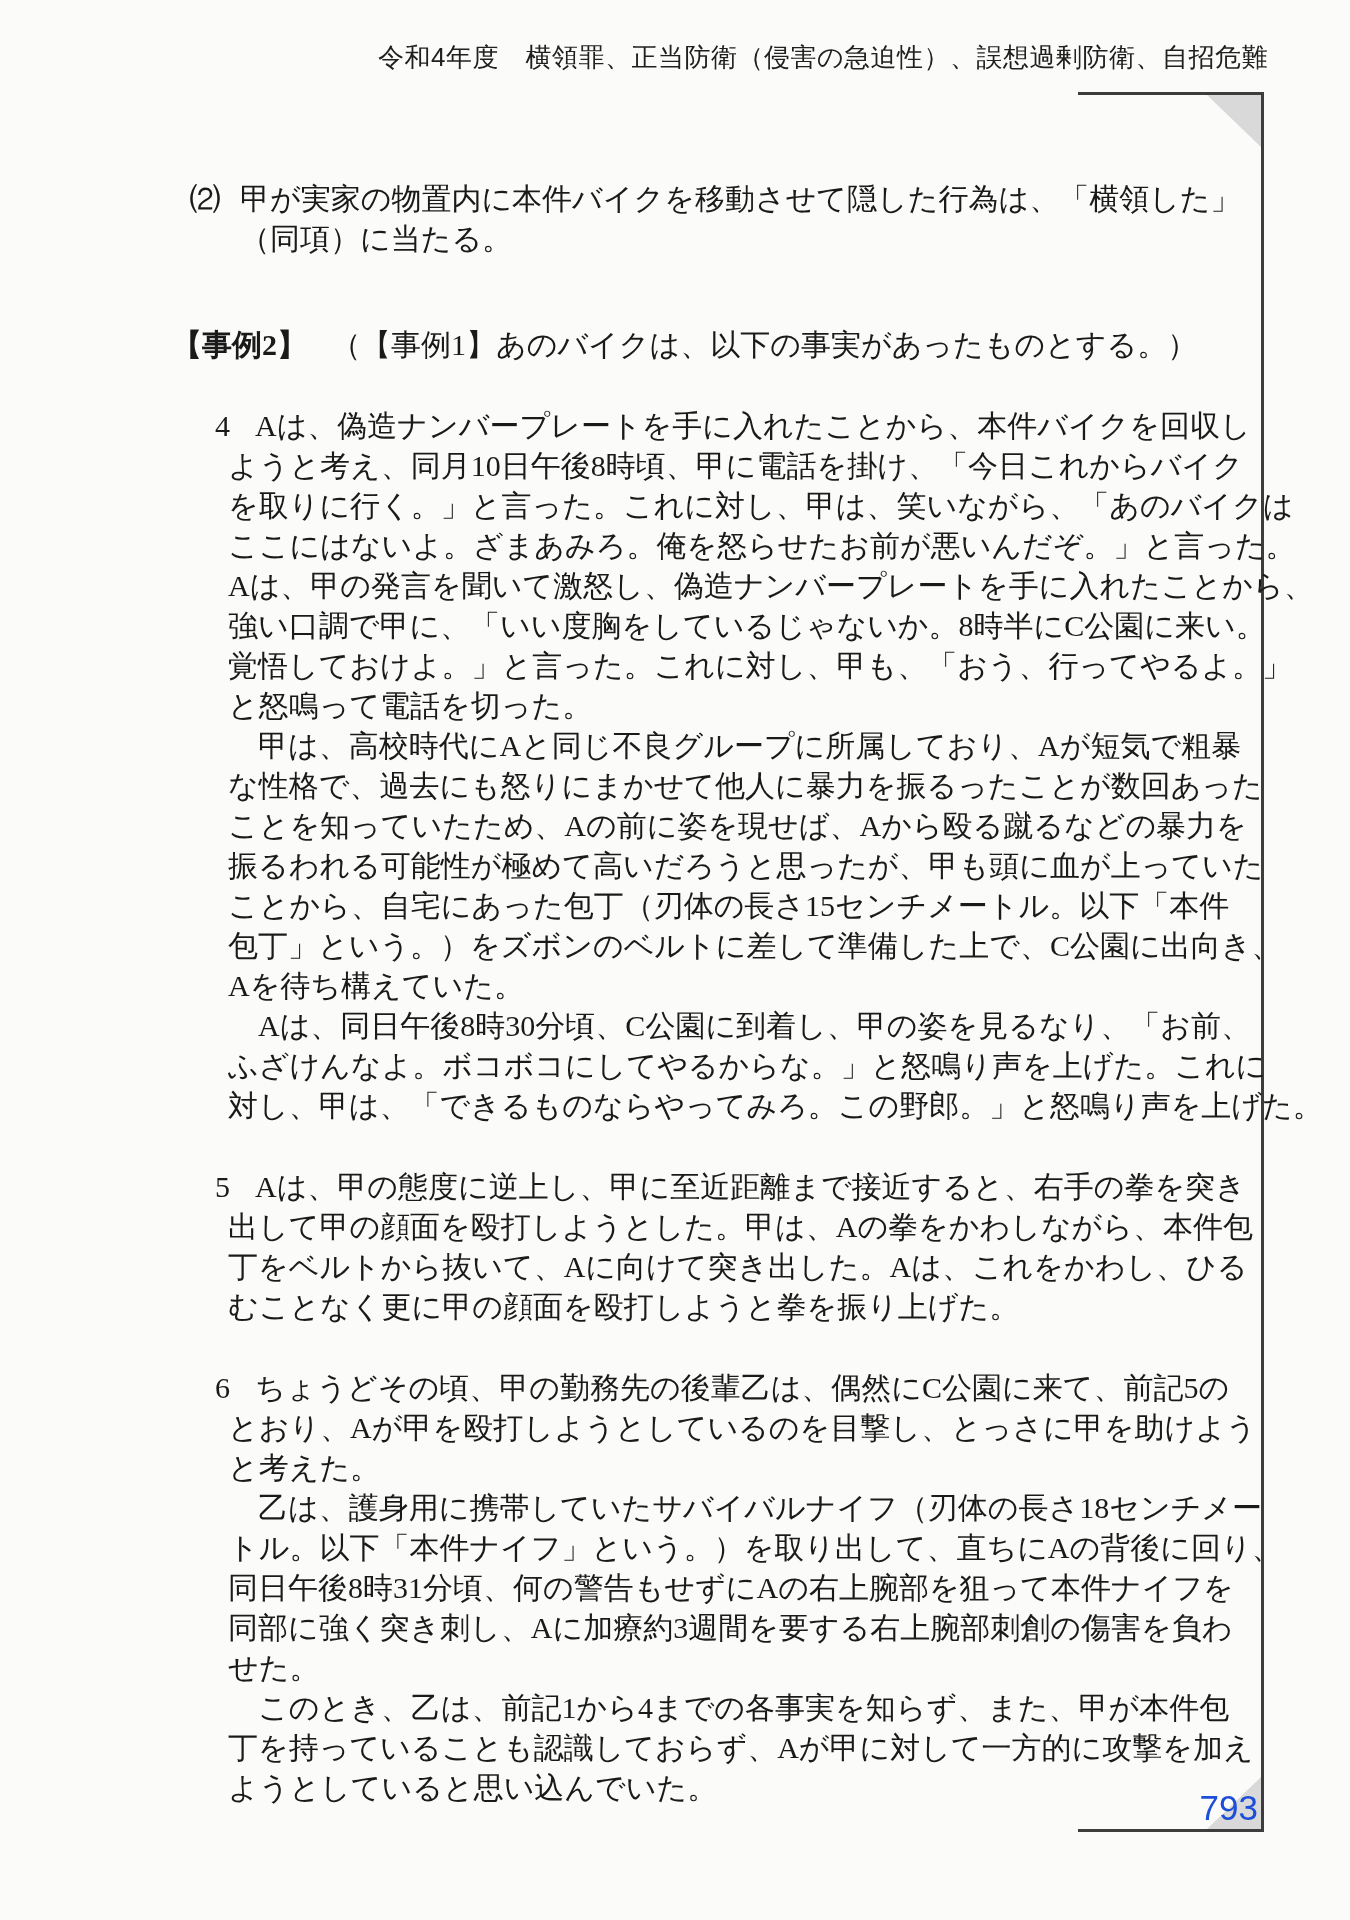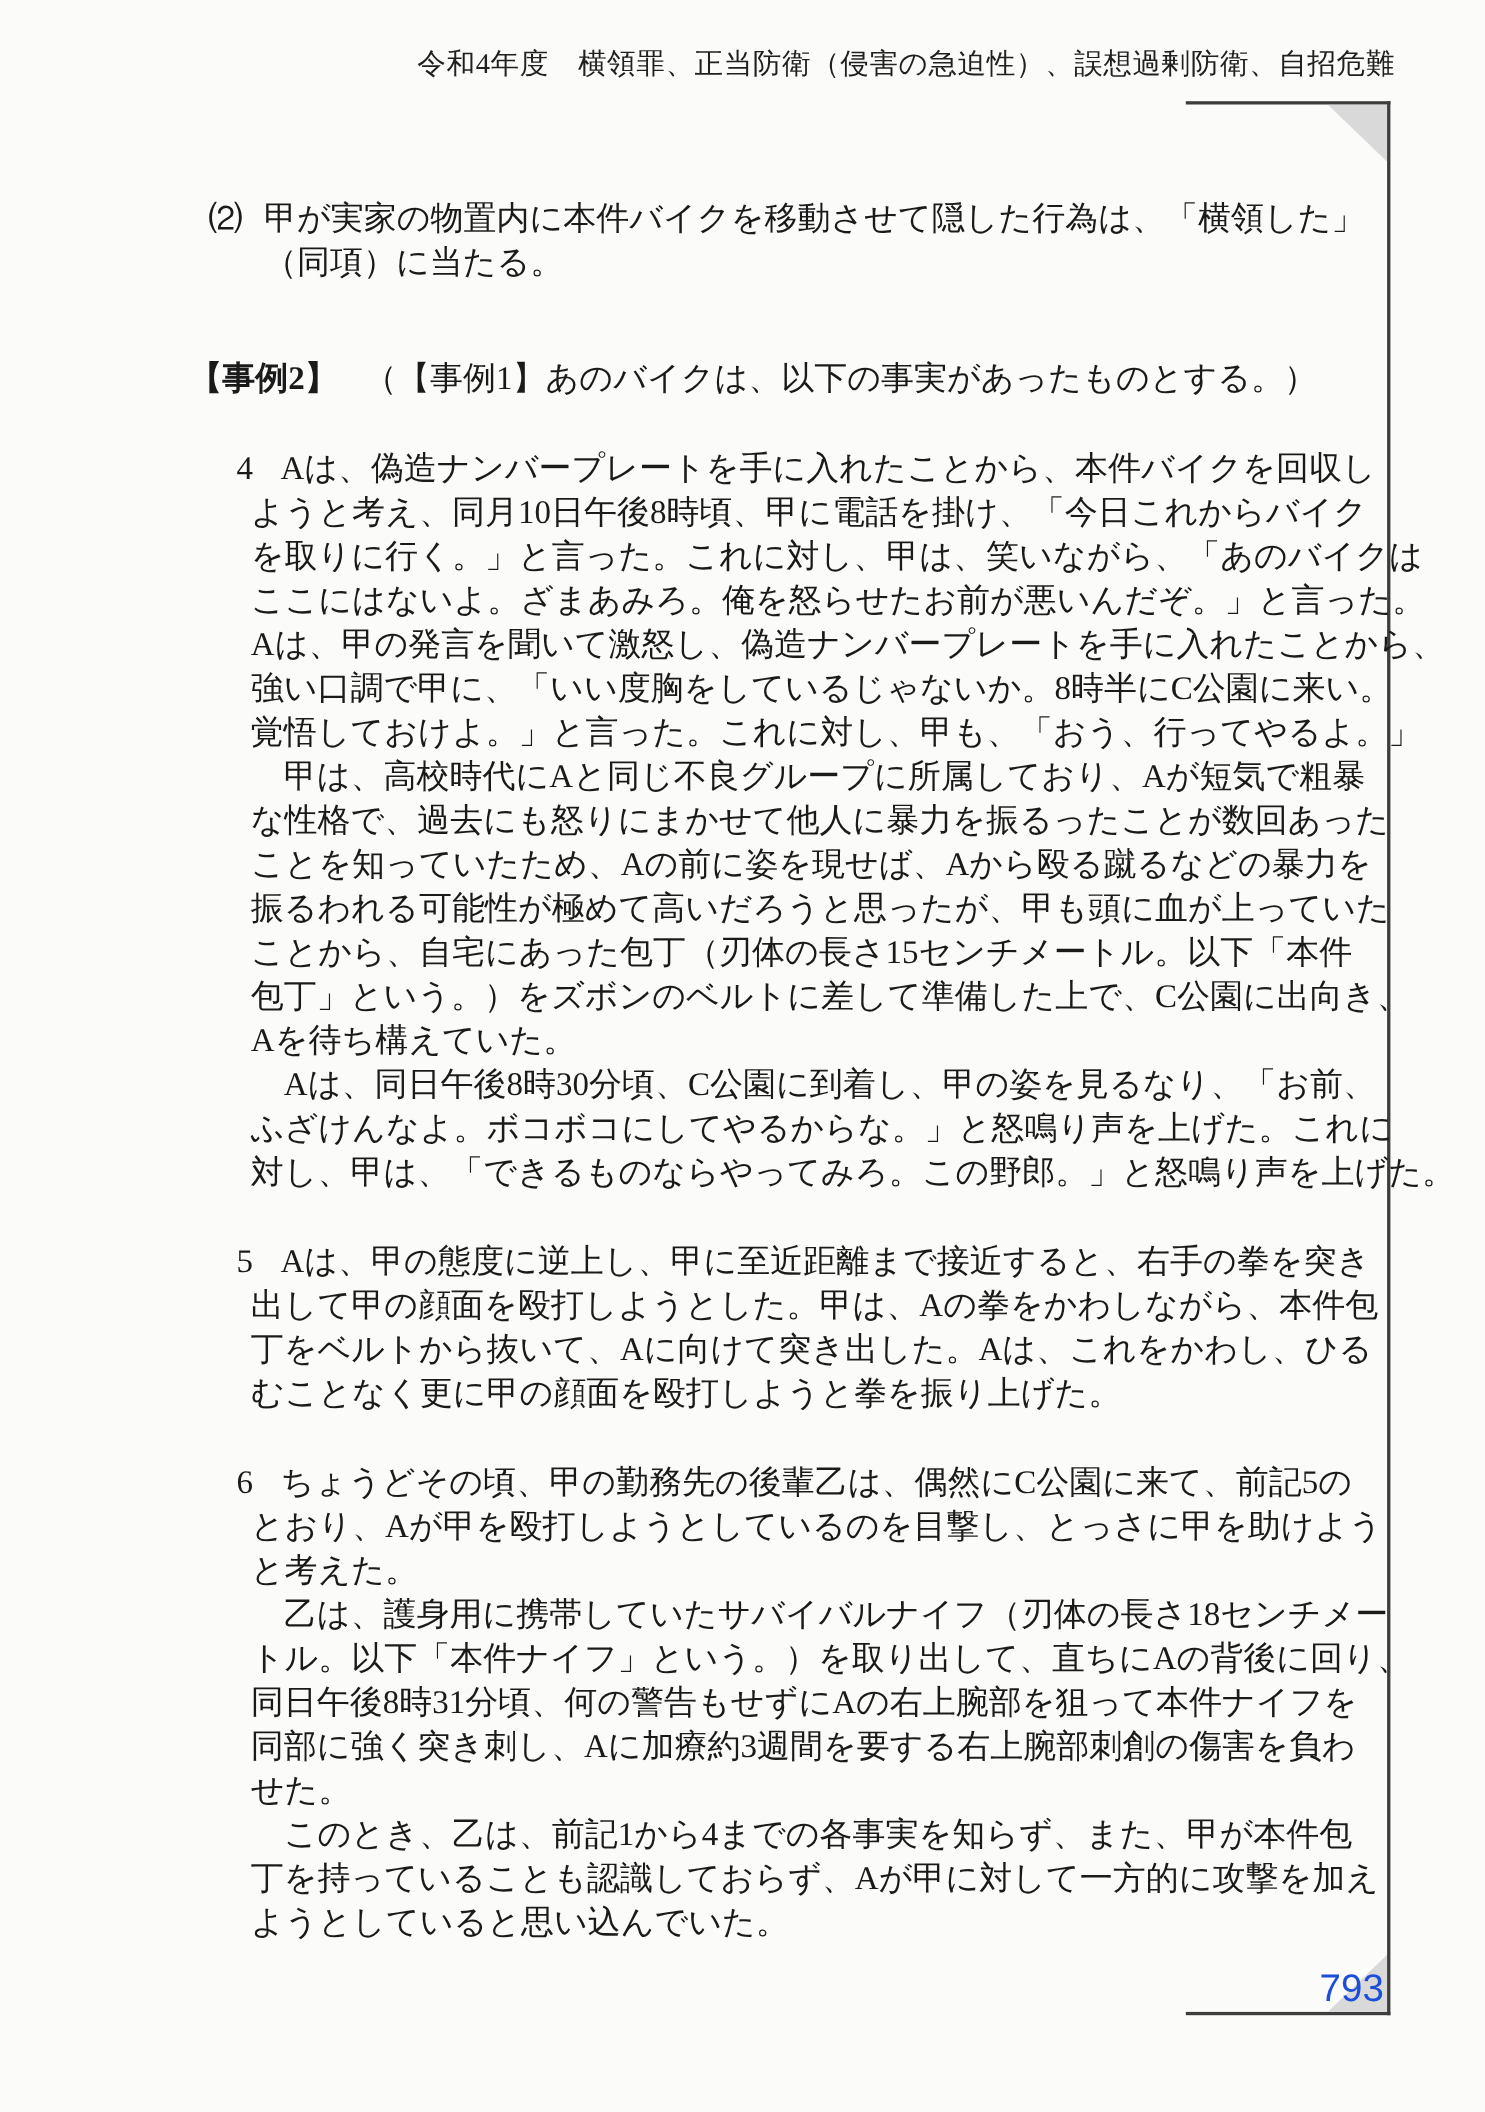--- a/index.html
+++ b/index.html
@@ -17,21 +17,21 @@
     background:var(--paper);
     color:var(--ink);
     overflow:hidden;
     font-family:"Liberation Serif","DejaVu Serif",serif;
   }
   
   .page-header{
     position:absolute;
     top:40px;left:0;width:1268px;
     text-align:right;
-    font-family:Liberation Serif, serif;
+    font-family:Liberation Sans, sans-serif;
     font-size:26px;
     letter-spacing:0.5px;
     color:#202020;
     white-space:nowrap;
   }
   
   .rule{position:absolute;background:var(--rule);}
   .rule-v{left:1261px;top:92px;width:3px;height:1740px;}
   .rule-top{left:1078px;top:92px;width:186px;height:3px;}
   .rule-bottom{left:1078px;top:1829px;width:186px;height:3px;}
@@ -99,20 +99,21 @@
     </div>
 
     <div class="items" id="items">
         <div class="line first"><span class="inum">4</span><span>Aは、偽造ナンバープレートを手に入れたことから、本件バイクを回収し</span></div>
         <div class="line cont">ようと考え、同月10日午後8時頃、甲に電話を掛け、「今日これからバイク</div>
         <div class="line cont">を取りに行く。」と言った。これに対し、甲は、笑いながら、「あのバイクは</div>
         <div class="line cont">ここにはないよ。ざまあみろ。俺を怒らせたお前が悪いんだぞ。」と言った。</div>
         <div class="line cont">Aは、甲の発言を聞いて激怒し、偽造ナンバープレートを手に入れたことから、</div>
         <div class="line cont">強い口調で甲に、「いい度胸をしているじゃないか。8時半にC公園に来い。</div>
         <div class="line cont">覚悟しておけよ。」と言った。これに対し、甲も、「おう、行ってやるよ。」</div>
+        <div class="line cont">と怒鳴って電話を切った。</div>
         <div class="line pstart">甲は、高校時代にAと同じ不良グループに所属しており、Aが短気で粗暴</div>
         <div class="line cont">な性格で、過去にも怒りにまかせて他人に暴力を振るったことが数回あった</div>
         <div class="line cont">ことを知っていたため、Aの前に姿を現せば、Aから殴る蹴るなどの暴力を</div>
         <div class="line cont">振るわれる可能性が極めて高いだろうと思ったが、甲も頭に血が上っていた</div>
         <div class="line cont">ことから、自宅にあった包丁（刃体の長さ15センチメートル。以下「本件</div>
         <div class="line cont">包丁」という。）をズボンのベルトに差して準備した上で、C公園に出向き、</div>
         <div class="line cont">Aを待ち構えていた。</div>
         <div class="line pstart">Aは、同日午後8時30分頃、C公園に到着し、甲の姿を見るなり、「お前、</div>
         <div class="line cont">ふざけんなよ。ボコボコにしてやるからな。」と怒鳴り声を上げた。これに</div>
         <div class="line cont">対し、甲は、「できるものならやってみろ。この野郎。」と怒鳴り声を上げた。</div>

